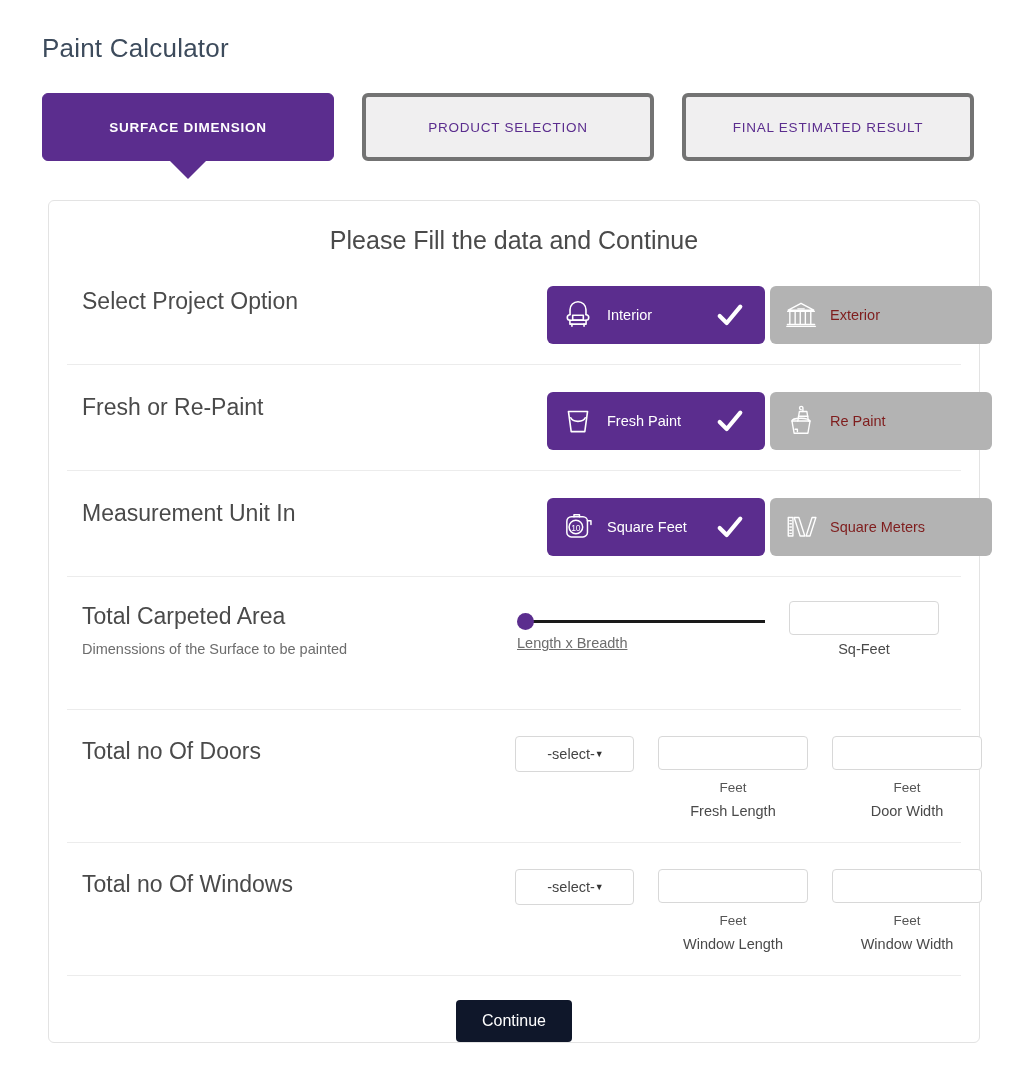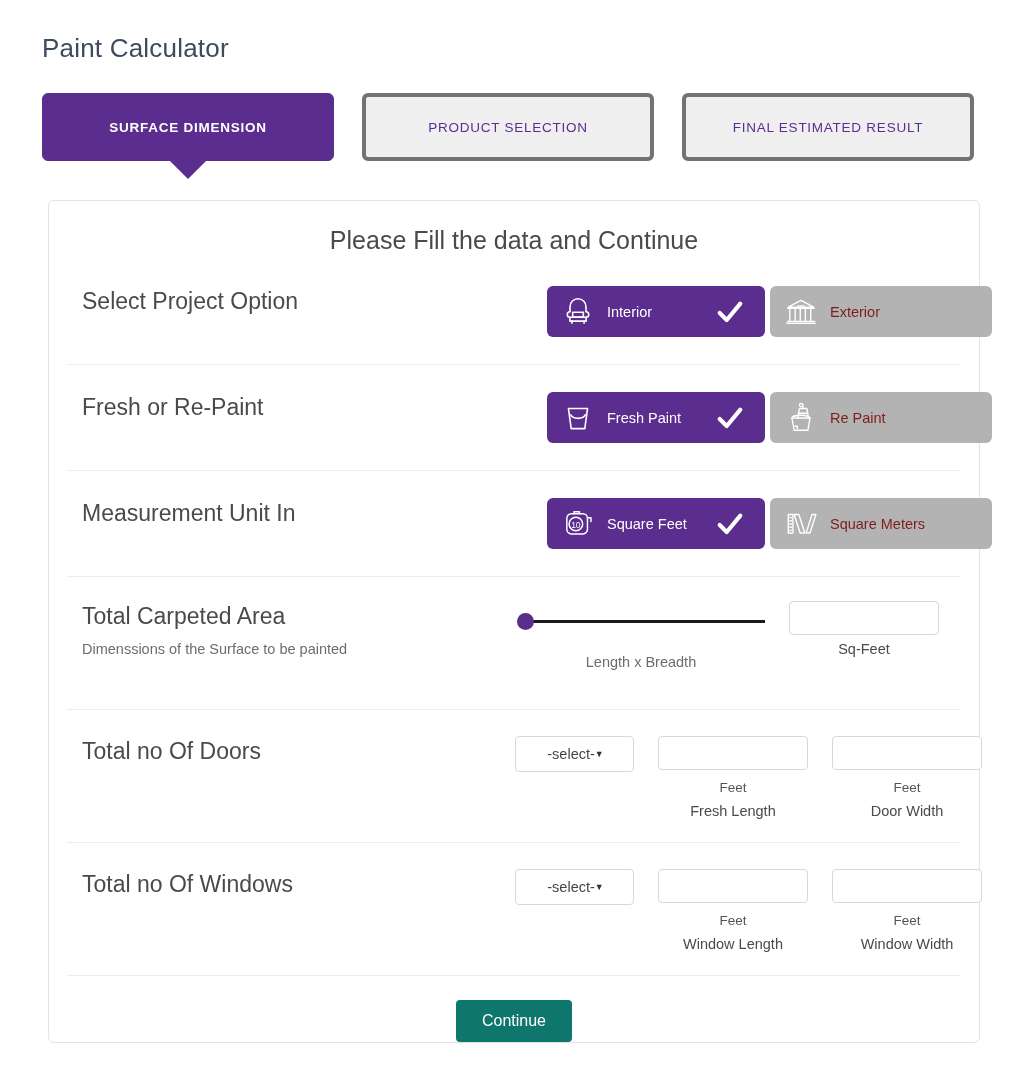--- a/index.html
+++ b/index.html
@@ -76,21 +76,21 @@
   }
   .row-sub {
     font-size: 14.5px; color: #6d6d6d; font-weight: 400;
     margin-top: 9px; line-height: 18px;
   }
   .row-controls { flex: 1; display: flex; align-items: flex-start; }
 
   
   .opt-group { display: flex; }
   .opt {
-    height: 51px; border-radius: 6px;
+    height: 58px; border-radius: 6px;
     display: flex; align-items: center;
     padding: 12px 14px; position: relative;
   }
   .opt.on  { background: #5b2d8e; width: 218px; }
   .opt.off { background: #b3b3b3; width: 222px; margin-left: 5px; }
   .opt-icon { width: 34px; height: 34px; flex: none; display: block; }
   .opt-label {
     color: #ffffff; font-size: 14.5px; margin-left: 12px;
     font-weight: 400; white-space: nowrap;
   }
@@ -106,22 +106,22 @@
   .slider-track {
     position: absolute; left: 12px; right: 0; top: 10px;
     height: 2.5px; background: #1a1a1a;
   }
   .slider-thumb {
     position: absolute; left: 0px; top: 3px;
     width: 17px; height: 17px; border-radius: 50%;
     background: #5b2d8e;
   }
   .slider-caption {
-    text-align: center; font-size: 14.5px; color: #6d6d6d;
-    margin-top: 21px; line-height: 18px;
+    text-align: left; font-size: 14.5px; color: #6d6d6d;
+    margin-top: 2px; line-height: 18px; text-decoration: underline;
   }
 
   
   .field { width: 150px; margin-left: 24px; }
   .field-input {
     width: 150px; height: 34px;
     border: 1px solid #d8d8d8; border-radius: 4px;
     background: #ffffff; outline: none;
     font-size: 14px; color: #333; padding: 0 8px;
     font-family: "Liberation Sans", sans-serif;
@@ -145,21 +145,21 @@
     font-size: 14.5px; color: #444;
   }
   .select-caret {
     font-size: 9px; color: #333; line-height: 1;
   }
 
   
   .continue-wrap { text-align: center; padding-top: 24px; }
   .continue-btn {
     display: inline-block;
-    background: #0f766e; color: #ffffff;
+    background: #0f172a; color: #ffffff;
     border: none; border-radius: 4px;
     padding: 12px 26px;
     font-size: 16px; font-weight: 400;
     font-family: "Liberation Sans", sans-serif;
     cursor: pointer;
   }
 
   .r-project   { height: 106px; padding-top: 27px; }
   .r-fresh     { height: 106px; padding-top: 27px; }
   .r-unit      { height: 106px; padding-top: 27px; }

